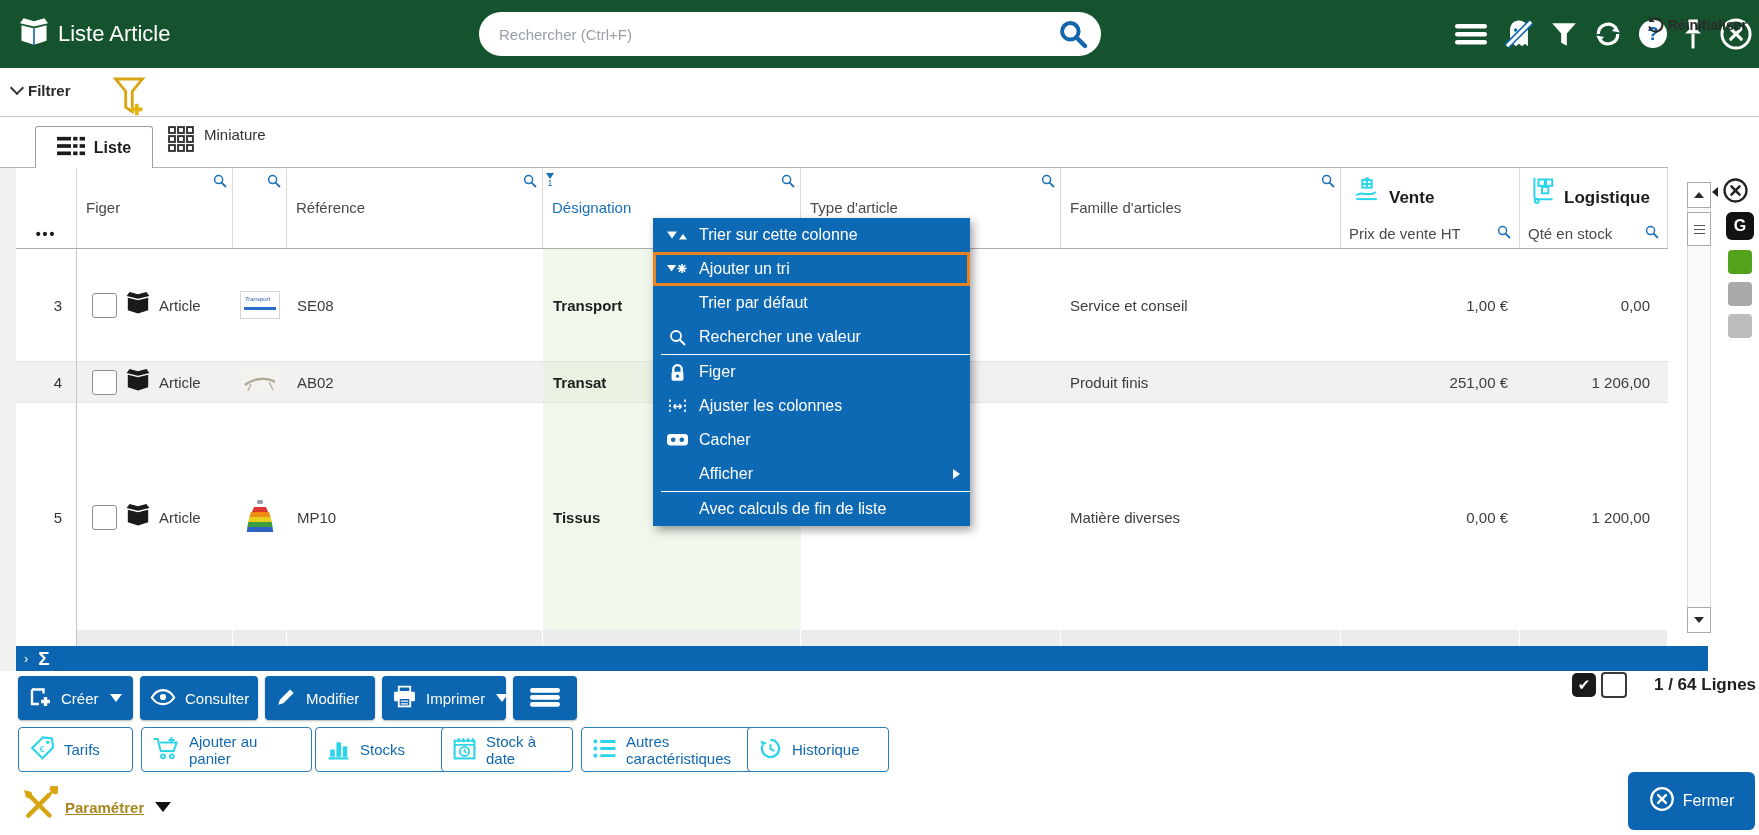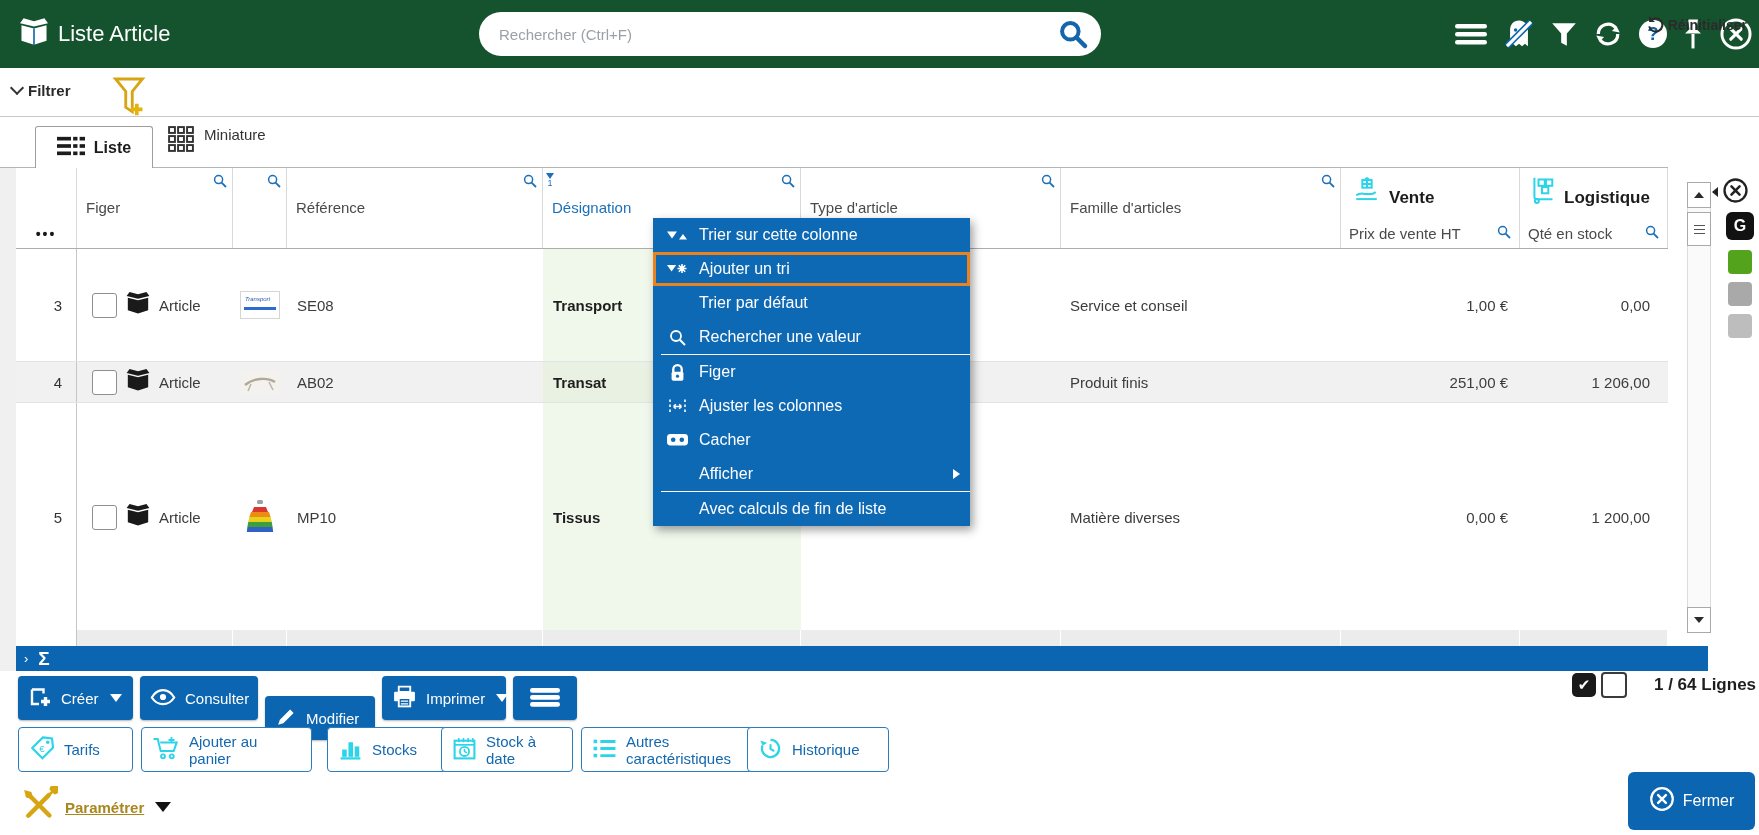--- a/index.html
+++ b/index.html
@@ -530,21 +530,21 @@
     <span>Créer</span>
     <span class="dd"></span>
   </div>
   <div class="btn-p" style="left:140px;width:118px;">
     <span><svg width="26" height="20" viewBox="0 0 26 18">
           <path d="M1.8 9.5C4.8 4.3 8.9 2.2 13 2.2s8.2 2.1 11.2 7.3c-3 4.6-7.1 6.7-11.2 6.7S4.8 14.1 1.8 9.5z" fill="none" stroke="#fff" stroke-width="2.2"></path>
           <circle cx="13" cy="9" r="3.1" fill="#fff"></circle>
         </svg></span>
     <span>Consulter</span>
   </div>
-  <div class="btn-p" style="left:265px;width:110px;margin-top:20px;">
+  <div class="btn-p" style="left:265px;width:110px;">
     <span><svg width="22" height="22" viewBox="0 0 24 24">
           <path d="M3.5 20.5l1.8-5.6L16.5 3.7l3.8 3.8L9.1 18.7z" fill="#fff"></path>
         </svg></span>
     <span>Modifier</span>
   </div>
   <div class="btn-p" style="left:382px;width:124px;">
     <span><svg width="25" height="23" viewBox="0 0 24 22">
           <path d="M6.5 1.5h11v5h-11z" fill="none" stroke="#fff" stroke-width="1.8"></path>
           <rect x="2" y="6.5" width="20" height="9" rx="1" fill="#fff"></rect>
           <rect x="6.5" y="12.5" width="11" height="8" fill="#0b65b0" stroke="#fff" stroke-width="1.8"></rect>
@@ -577,21 +577,21 @@
   </div>
   <div class="btn-s" style="left:141px;width:171px;">
     <span><svg width="28" height="26" viewBox="0 0 28 24">
           <path d="M1.5 3h4.2l3 12h13l3-8.6H8.2" fill="none" stroke="#2bd4e8" stroke-width="2"></path>
           <circle cx="11" cy="20.3" r="2" fill="none" stroke="#2bd4e8" stroke-width="1.8"></circle>
           <circle cx="19.8" cy="20.3" r="2" fill="none" stroke="#2bd4e8" stroke-width="1.8"></circle>
           <path d="M19.5 1v6M16.5 4h6" stroke="#2bd4e8" stroke-width="1.8"></path>
         </svg></span>
     <span>Ajouter au panier</span>
   </div>
-  <div class="btn-s" style="left:327px;width:136px;">
+  <div class="btn-s" style="left:315px;width:136px;">
     <span><svg width="25" height="25" viewBox="0 0 24 24">
           <path d="M2.5 21.5h19" stroke="#2bd4e8" stroke-width="2.2"></path>
           <rect x="4" y="13" width="4.4" height="7" fill="#2bd4e8"></rect>
           <rect x="10" y="6" width="4.4" height="14" fill="#2bd4e8"></rect>
           <rect x="16" y="10" width="4.4" height="10" fill="#2bd4e8"></rect>
         </svg></span>
     <span>Stocks</span>
   </div>
   <div class="btn-s" style="left:441px;width:132px;">
     <span><svg width="25" height="25" viewBox="0 0 24 24">

